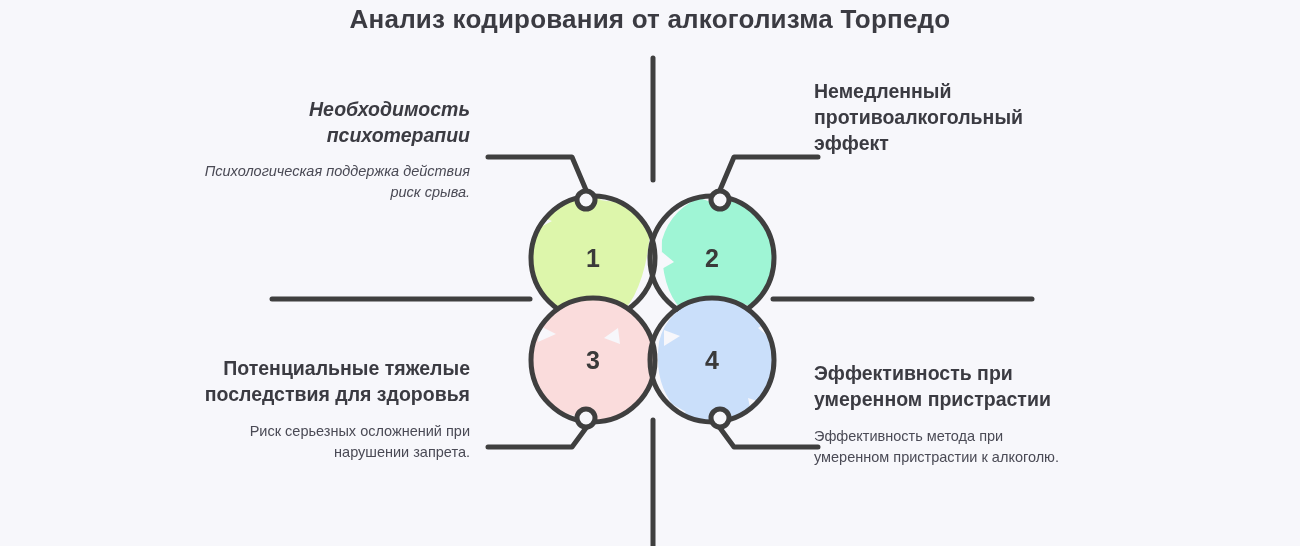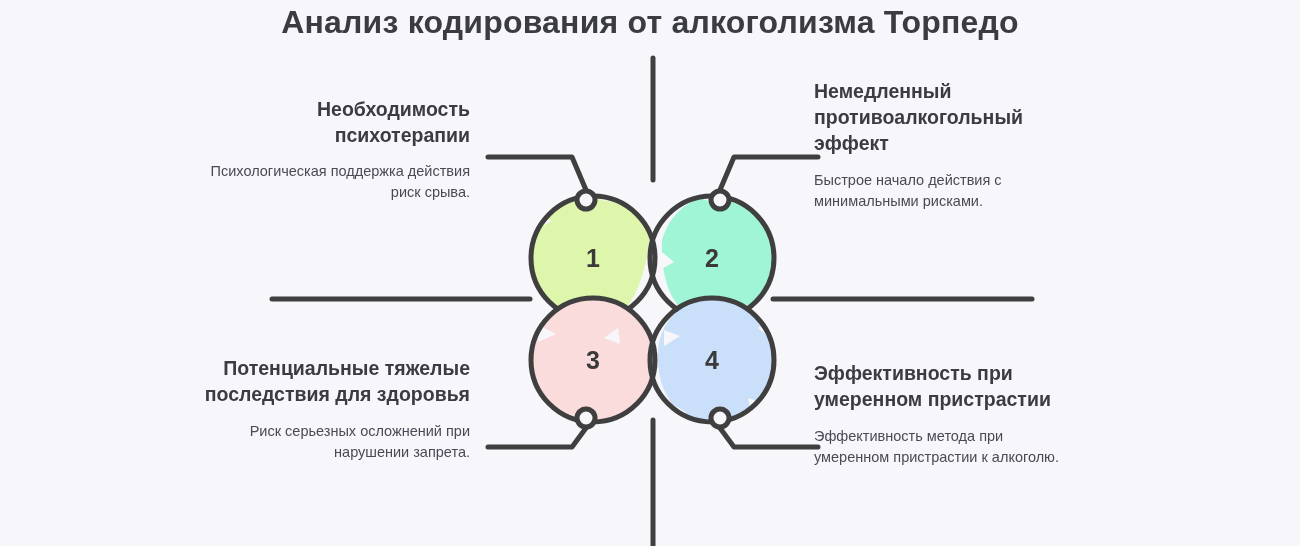--- a/index.html
+++ b/index.html
@@ -6,35 +6,35 @@
   body{
     width:1300px;height:546px;
     background:#f7f7fb;
     font-family:"Liberation Sans", sans-serif;
     overflow:hidden;position:relative;
   }
   #stage{position:absolute;inset:0;width:1300px;height:546px;}
   .title{
     position:absolute;left:0;top:4px;width:1300px;
     text-align:center;
-    font-size:32px;font-weight:bold;color:#3b3b42;
+    font-size:26px;font-weight:bold;color:#3b3b42;
     letter-spacing:.2px;
   }
   svg.diagram{position:absolute;left:0;top:0;width:1300px;height:546px;}
   .q{position:absolute;}
   .q .head{
     font-size:19.5px;font-weight:bold;color:#3b3b42;
     line-height:26px;
   }
   .q .body{
     font-size:14.5px;color:#4a4a55;line-height:21px;
     margin-top:10px;font-weight:normal;
   }
   
-  #q1{left:190px;top:96px;width:280px;text-align:right;}
+  #q1{left:190px;top:96px;width:280px;text-align:right;font-style:italic;}
   #q1 .body{margin-top:13px;}
   
   #q2{left:814px;top:78px;width:250px;text-align:left;}
   #q2 .body{margin-top:14px;}
   
   #q3{left:190px;top:355px;width:280px;text-align:right;}
   #q3 .body{margin-top:14px;}
   
   #q4{left:814px;top:360px;width:250px;text-align:left;}
   #q4 .body{margin-top:14px;}
@@ -146,21 +146,20 @@
     </g>
   </svg>
 
   <div class="q" id="q1">
     <div class="head">Необходимость психотерапии</div>
     <div class="body">Психологическая поддержка действия риск срыва.</div>
   </div>
 
   <div class="q" id="q2">
     <div class="head">Немедленный противоалкогольный эффект</div>
-    <div class="body">Быстрое начало действия с минимальными рисками.</div>
   </div>
 
   <div class="q" id="q4">
     <div class="head">Эффективность при умеренном пристрастии</div>
     <div class="body">Эффективность метода при умеренном пристрастии к алкоголю.</div>
   </div>
 
   <div class="q" id="q3">
     <div class="head">Потенциальные тяжелые последствия для здоровья</div>
     <div class="body">Риск серьезных осложнений при нарушении запрета.</div>

